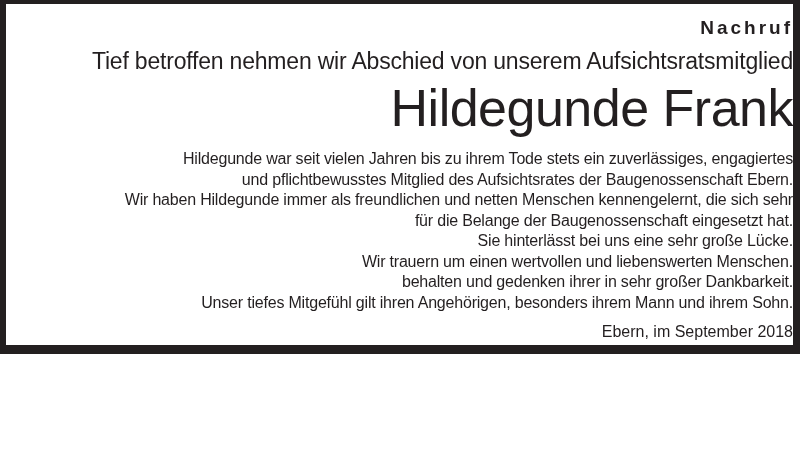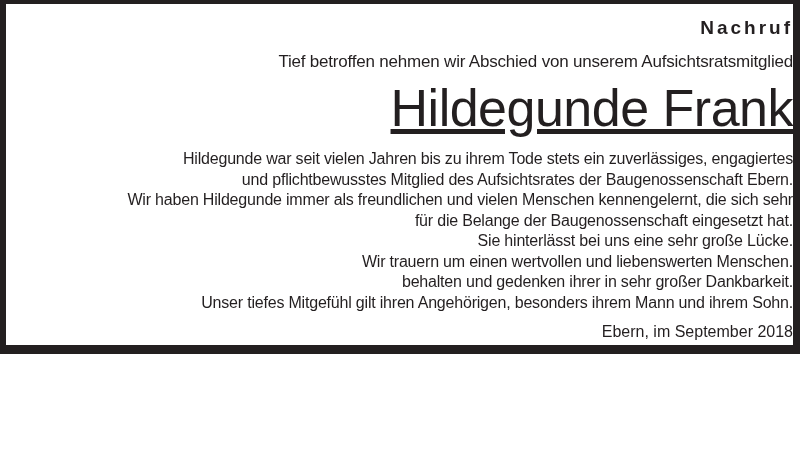--- a/index.html
+++ b/index.html
@@ -26,32 +26,31 @@
   }
   .nachruf {
     margin-top: 13px;
     font-size: 19px;
     line-height: 22px;
     font-weight: bold;
     letter-spacing: 3px;
   }
   .intro {
     margin-top: 12px;
-    font-size: 17px;
+    font-size: 23px;
     line-height: 21px;
     letter-spacing: -0.2px;
   }
   .name {
     margin-top: 8px;
     font-size: 52px;
     line-height: 56px;
     font-weight: normal;
     letter-spacing: -0.5px;
     white-space: nowrap;
-    text-decoration: underline;
   }
   .death-date {
     margin-top: 4px;
     font-size: 16px;
     line-height: 20px;
   }
   .body-text {
     margin-top: 13px;
     font-size: 16px;
     line-height: 20.5px;
@@ -80,21 +79,21 @@
 </head>
 <body>
 
 <div class="notice">
   <div class="nachruf">Nachruf</div>
   <div class="intro">Tief betroffen nehmen wir Abschied von unserem Aufsichtsratsmitglied</div>
   <div class="name">Hildegunde Frank</div>
   <div class="body-text">
     <div class="line">Hildegunde war seit vielen Jahren bis zu ihrem Tode stets ein zuverlässiges, engagiertes</div>
     <div class="line">und pflichtbewusstes Mitglied des Aufsichtsrates der Baugenossenschaft Ebern.</div>
-    <div class="line">Wir haben Hildegunde immer als freundlichen und vielen Menschen kennengelernt, die sich sehr</div>
+    <div class="line">Wir haben Hildegunde immer als freundlichen und netten Menschen kennengelernt, die sich sehr</div>
     <div class="line">für die Belange der Baugenossenschaft eingesetzt hat.</div>
     <div class="line">Sie hinterlässt bei uns eine sehr große Lücke.</div>
     <div class="line">Wir trauern um einen wertvollen und liebenswerten Menschen.</div>
     <div class="line">behalten und gedenken ihrer in sehr großer Dankbarkeit.</div>
     <div class="line">Unser tiefes Mitgefühl gilt ihren Angehörigen, besonders ihrem Mann und ihrem Sohn.</div>
   </div>
   <div class="place-date">Ebern, im September 2018</div>
   <div class="closing">
     <div class="org">BAUGENOSSENSCHAFT EBERN</div>
   </div>

